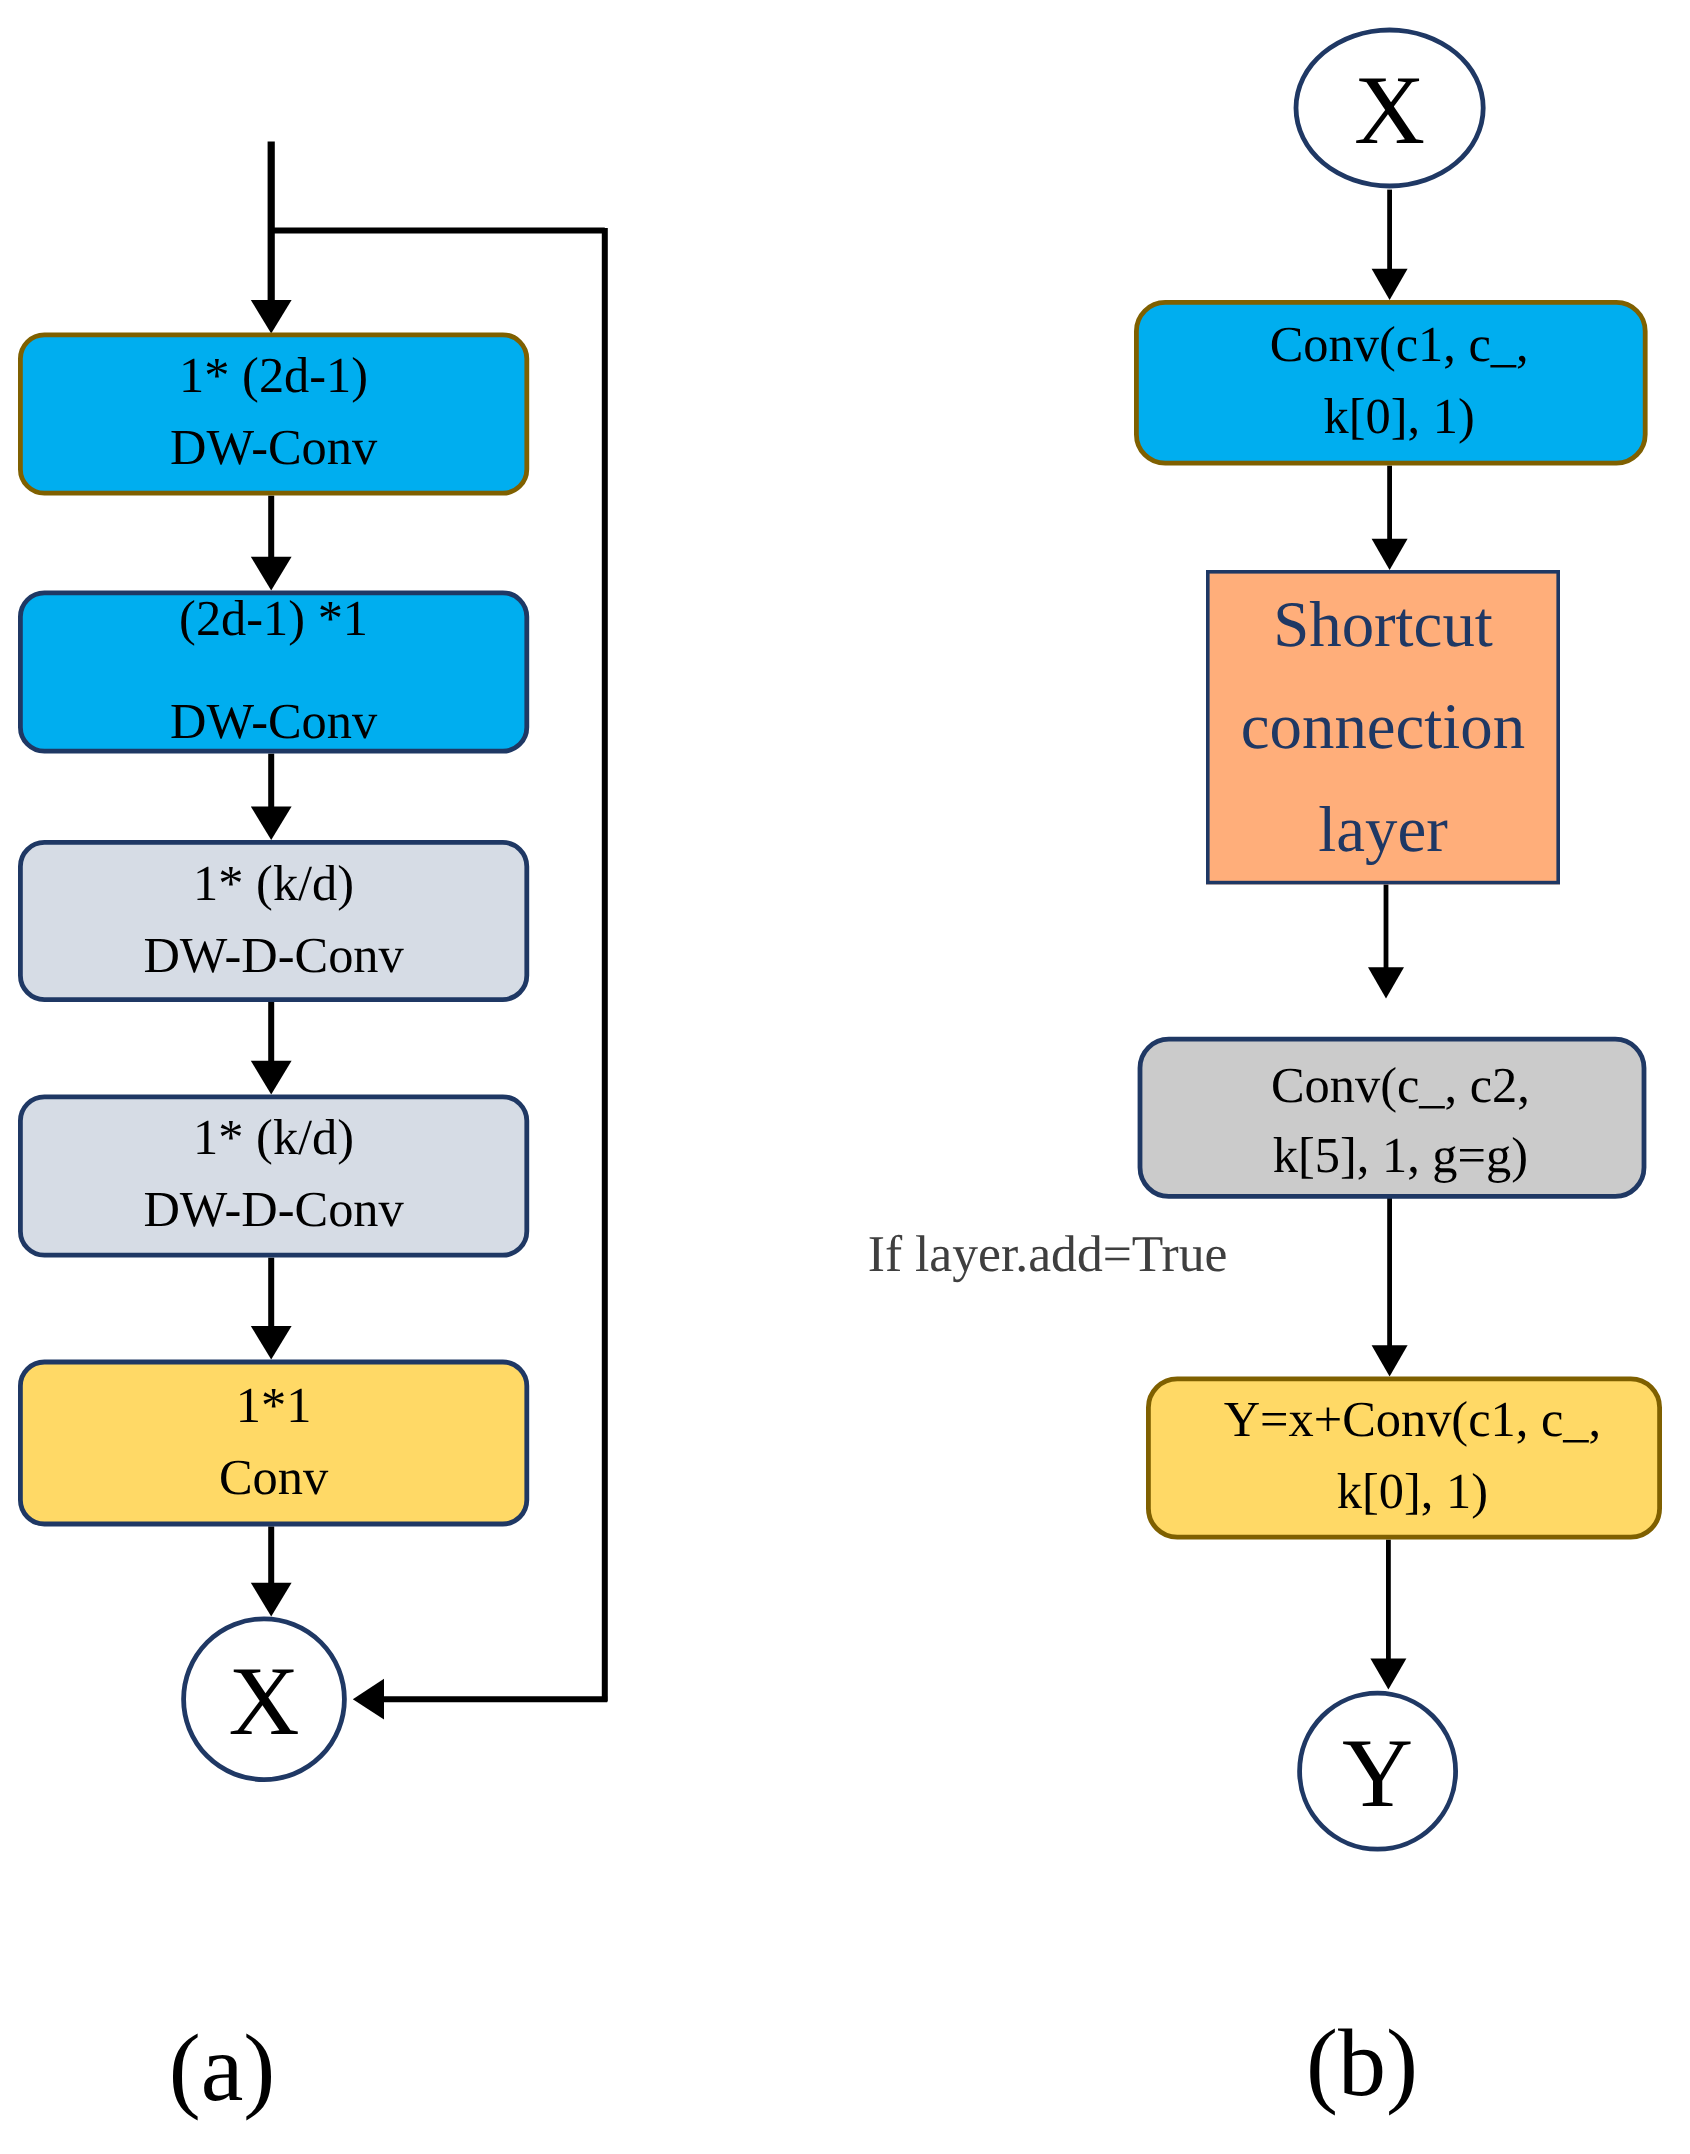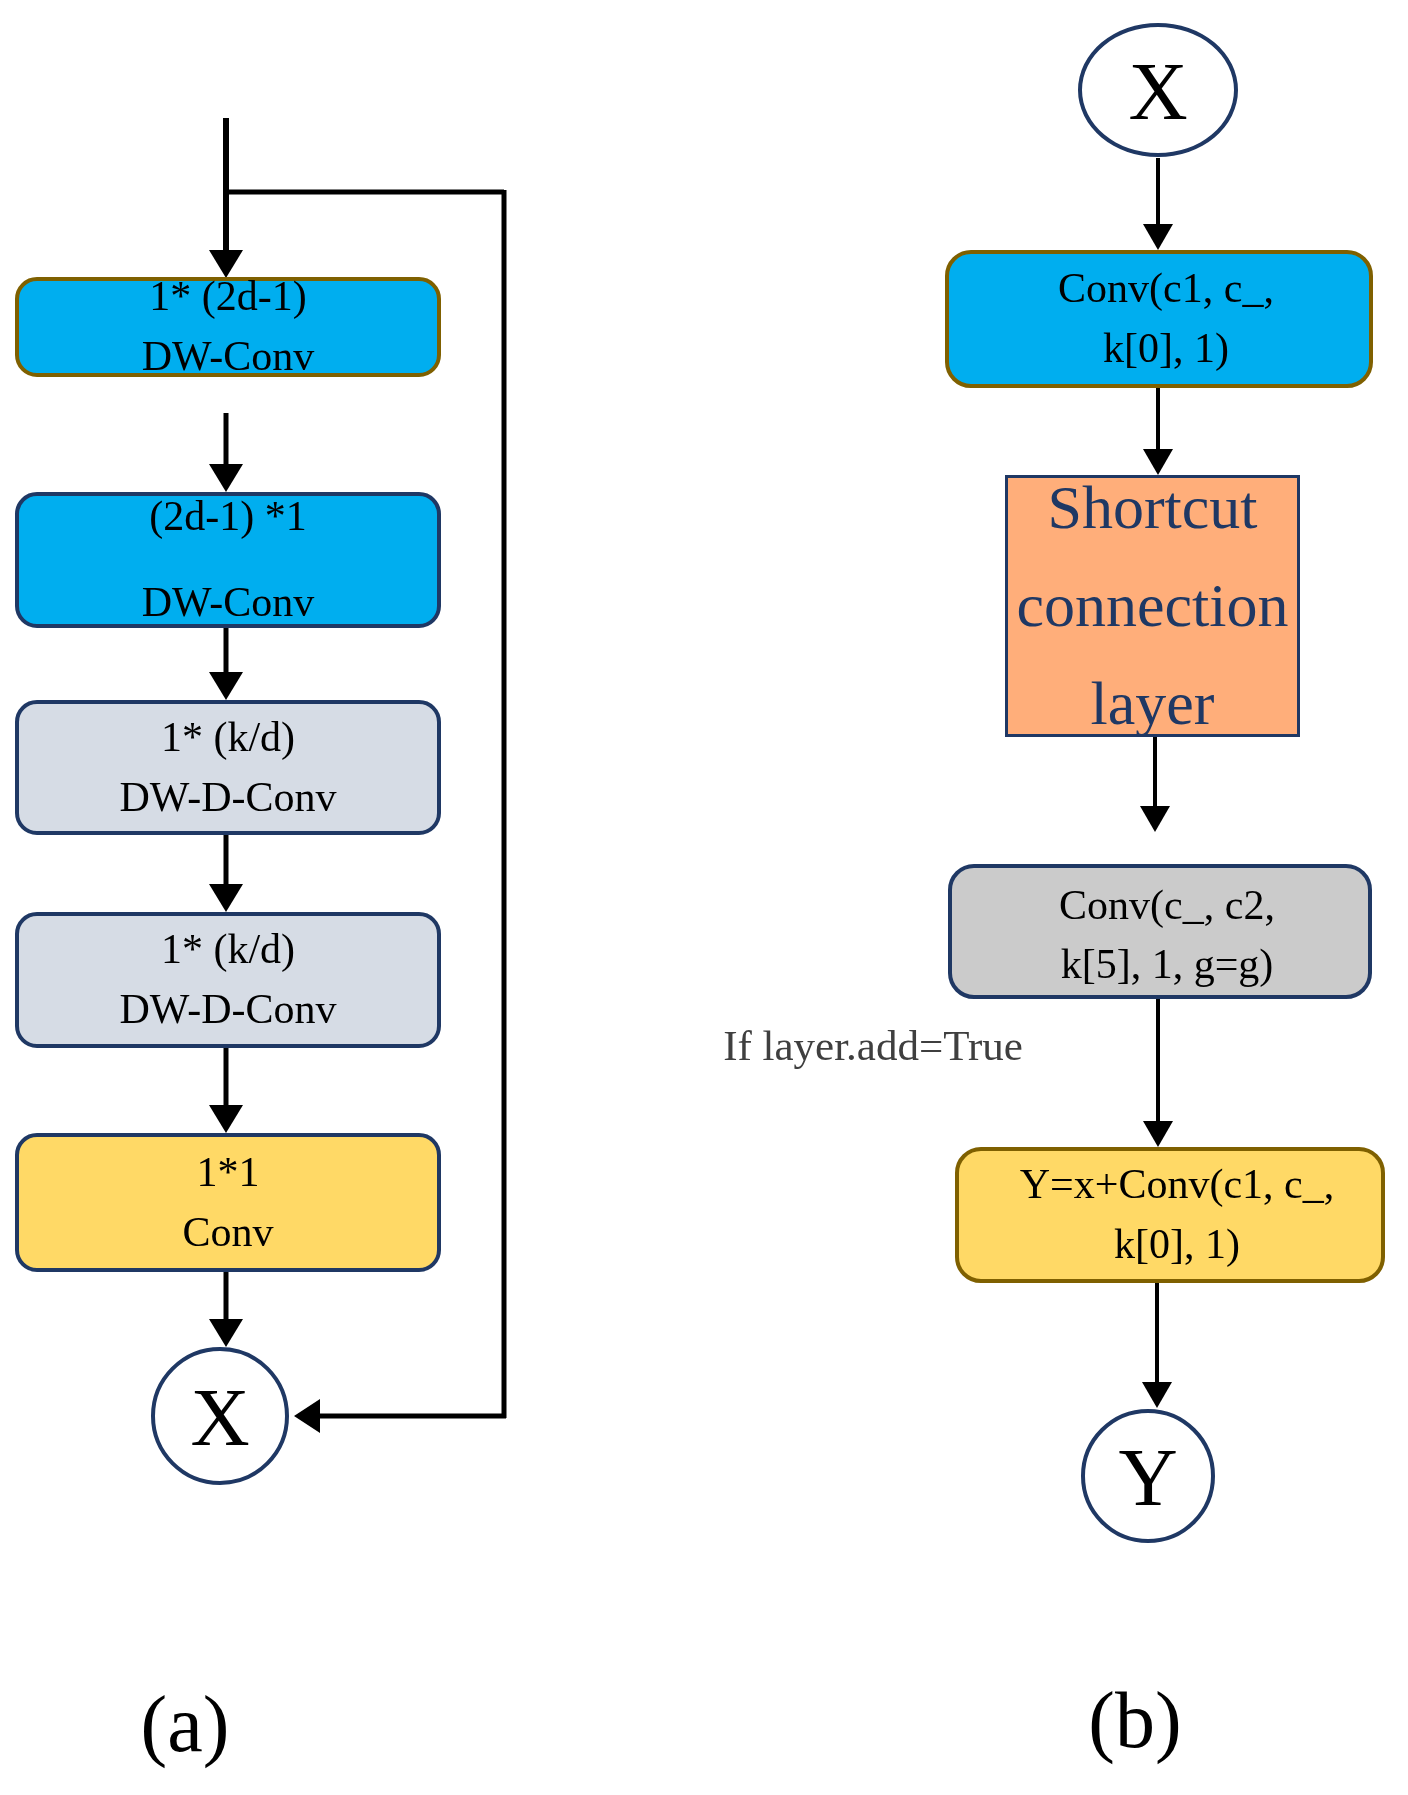--- a/index.html
+++ b/index.html
@@ -25,21 +25,21 @@
   .f-yellow{background:var(--yellow);}
   .f-orange{background:var(--orange);}
   .st-gold{border:4px solid var(--border-gold);}
   .st-navy{border:4px solid var(--border-navy);}
   .circle{
     border-radius:50%;background:#fff;
     border:4px solid var(--border-navy);
     font-size:82px;color:#000;
   }
   .circle .letter{line-height:1;transform:translateY(2px);}
-  .shortcut .box-line{color:var(--text-navy);font-size:62px;line-height:1.58;}
+  .shortcut .box-line{color:var(--text-navy);font-size:54px;line-height:1.58;}
   .panel-label{
     position:absolute;text-align:center;
     font-size:80px;color:#000;line-height:1;
   }
   .condition{
     position:absolute;
     font-size:43px;color:var(--condition-gray);
     text-align:center;line-height:1.1;
   }
 </style>
@@ -74,21 +74,21 @@
     <line x1="1158" y1="388" x2="1158" y2="451" stroke="#000" stroke-width="4"></line>
     <polygon points="1143,449 1173,449 1158,475" fill="#000"></polygon>
     <line x1="1155" y1="737" x2="1155" y2="808" stroke="#000" stroke-width="4"></line>
     <polygon points="1140,806 1170,806 1155,832" fill="#000"></polygon>
     <line x1="1158" y1="967" x2="1158" y2="1123" stroke="#000" stroke-width="4"></line>
     <polygon points="1143,1121 1173,1121 1158,1147" fill="#000"></polygon>
     <line x1="1157" y1="1283" x2="1157" y2="1384" stroke="#000" stroke-width="4"></line>
     <polygon points="1142,1382 1172,1382 1157,1408" fill="#000"></polygon>
   </svg>
 
-  <div class="node rounded-sm f-blue st-gold" style="left:15px;top:277px;width:426px;height:100px;font-family:Liberation Serif, serif;">
+  <div class="node rounded-sm f-blue st-gold" style="left:15px;top:277px;width:426px;height:136px;font-family:Liberation Serif, serif;">
     <div class="box-line">1* (2d-1)</div>
     <div class="box-line">DW-Conv</div>
   </div>
 
   <div class="node rounded-sm f-blue st-navy" style="left:15px;top:492px;width:426px;height:136px;gap:26px;">
     <div class="box-line">(2d-1) *1</div>
     <div class="box-line">DW-Conv</div>
   </div>
 
   <div class="node rounded-sm f-gray-a st-navy" style="left:15px;top:700px;width:426px;height:135px;">

